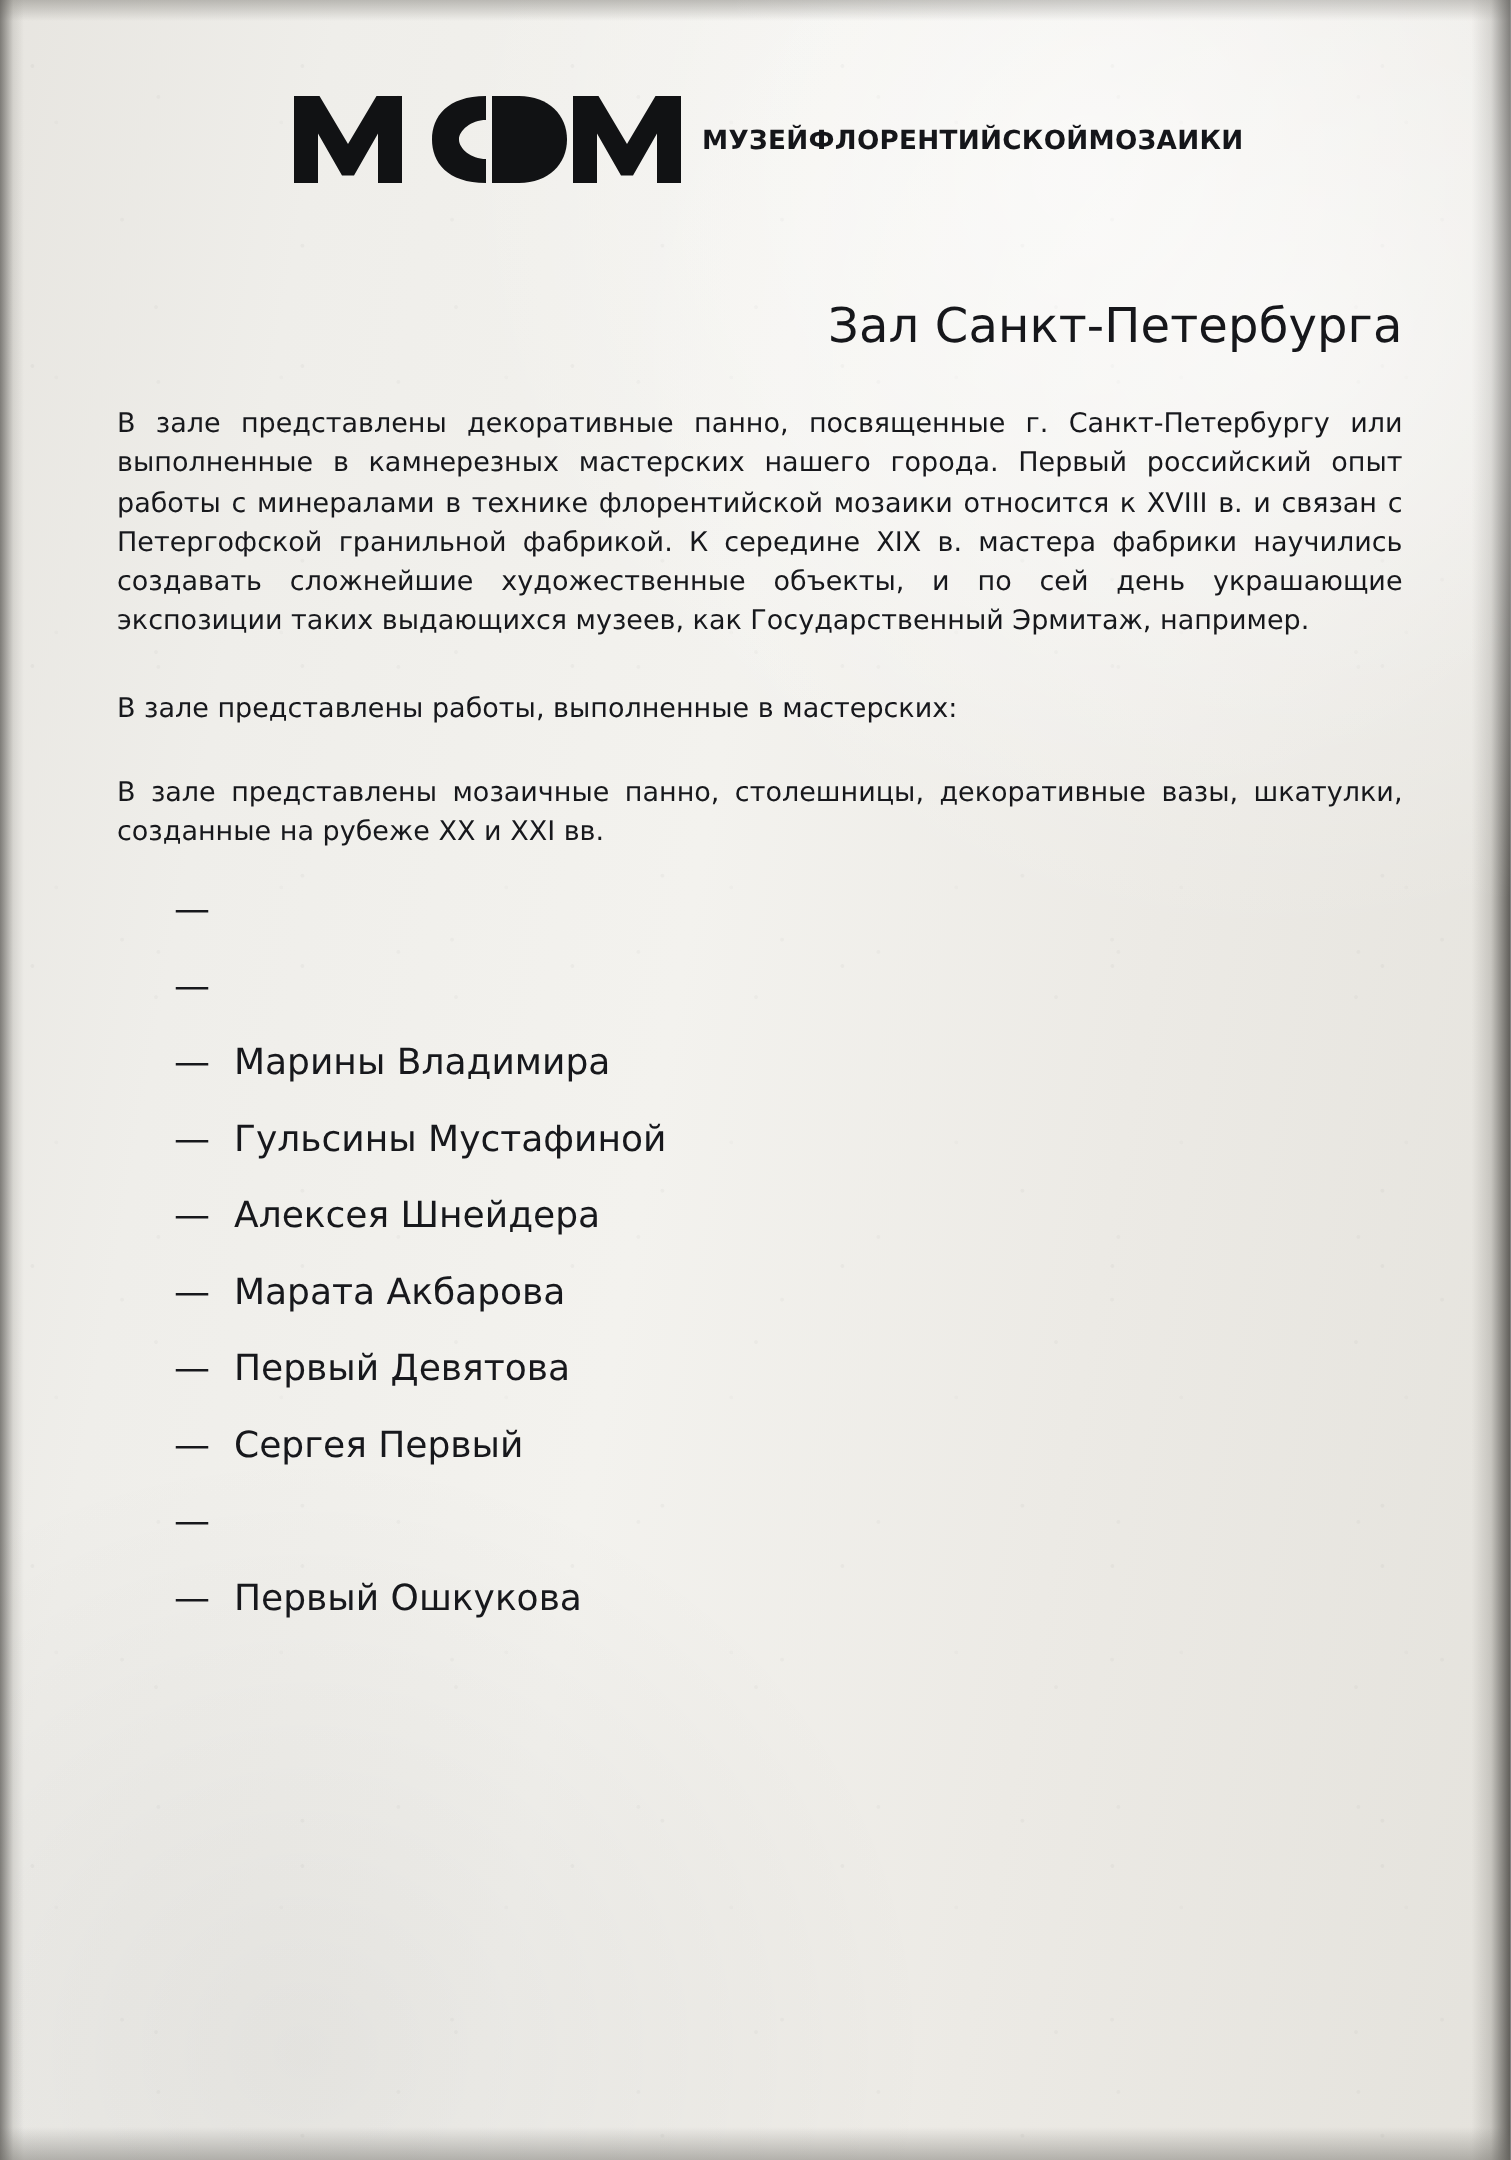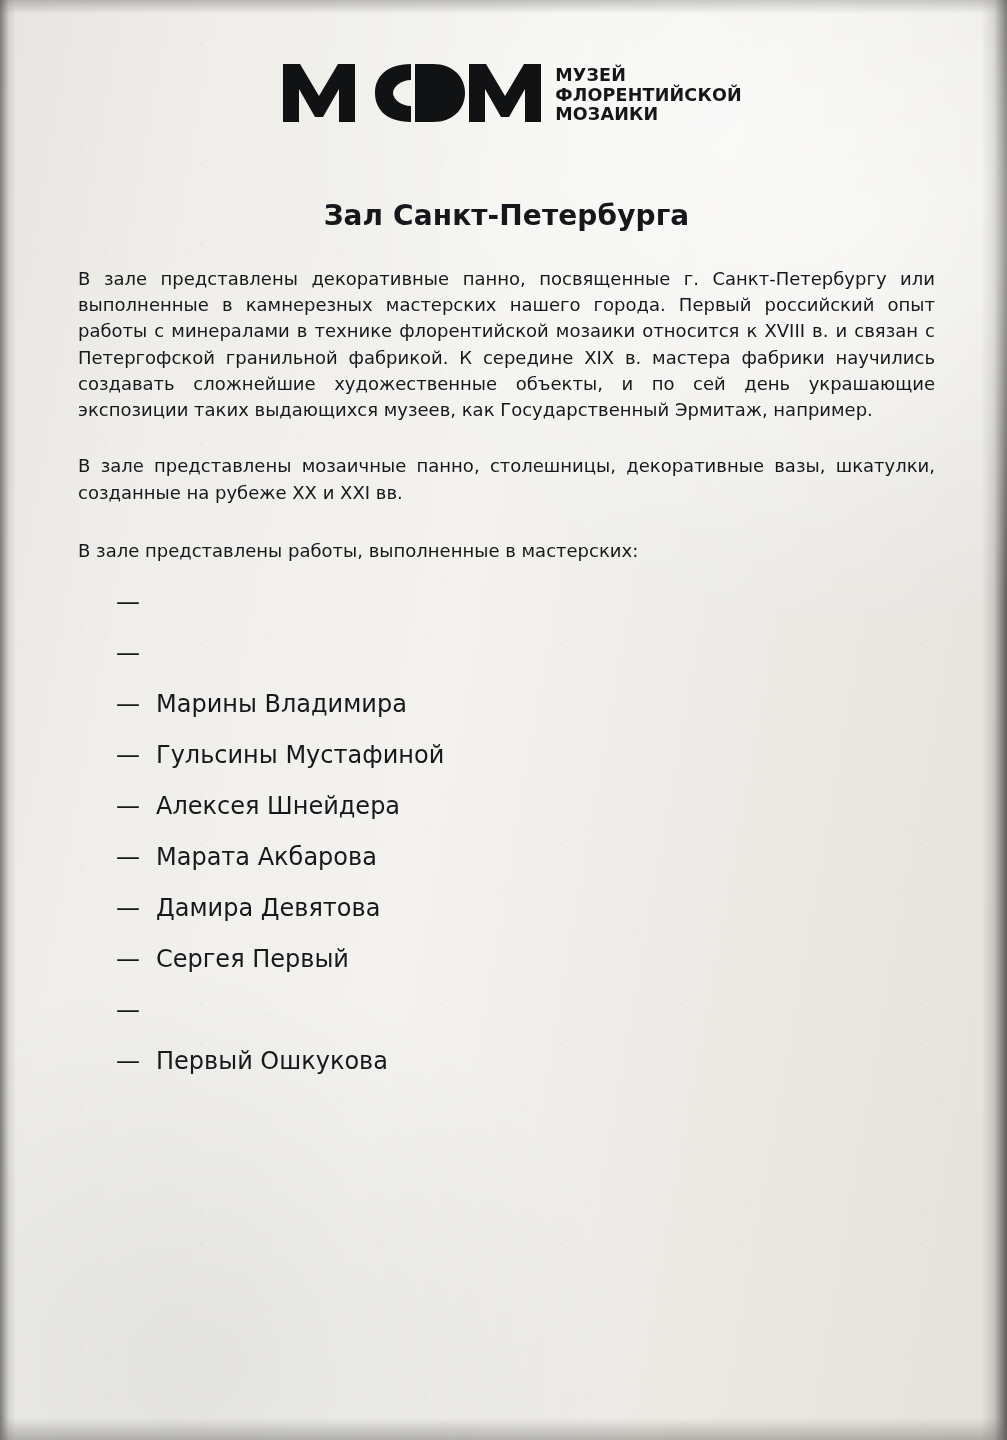--- a/index.html
+++ b/index.html
@@ -97,39 +97,39 @@
     justify-content: center;
     gap: 14px;
     padding-top: 62px;
     padding-left: 12px;
   }
   .logo-mark {
     display: block;
   }
   .logo-words {
     display: flex;
-    flex-direction: column;
+    flex-direction: row;
     justify-content: center;
     line-height: 1.12;
     padding-top: 4px;
   }
   .logo-words span {
     font-family: "DejaVu Sans", "Liberation Sans", sans-serif;
     font-weight: 700;
     font-size: 17.5px;
     letter-spacing: 0.2px;
     color: #15161a;
     white-space: nowrap;
   }
 
   
   .hall-title {
-    text-align: center;
-    font-size: 28px;
-    font-weight: 700;
+    text-align: right;
+    font-size: 32px;
+    font-weight: 400;
     color: #16171b;
     margin-top: 74px;
     letter-spacing: 0.1px;
   }
 
   
   .para {
     margin-top: 30px;
     font-size: 18px;
     line-height: 1.46;
@@ -187,22 +187,22 @@
       <div class="logo-words">
         <span>МУЗЕЙ</span>
         <span>ФЛОРЕНТИЙСКОЙ</span>
         <span>МОЗАИКИ</span>
       </div>
     </div>
 
     <h1 class="hall-title">Зал Санкт-Петербурга</h1>
 
     <p class="para p1">В зале представлены декоративные панно, посвященные г. Санкт-Петербургу или выполненные в камнерезных мастерских нашего города. Первый российский опыт работы с минералами в технике флорентийской мозаики относится к XVIII в. и связан с Петергофской гранильной фабрикой. К середине XIX в. мастера фабрики научились создавать сложнейшие художественные объекты, и по сей день украшающие экспозиции таких выдающихся музеев, как Государственный Эрмитаж, например.</p>
+    <p class="para p3">В зале представлены работы, выполненные в мастерских:</p>
     <p class="para p2">В зале представлены мозаичные панно, столешницы, декоративные вазы, шкатулки, созданные на рубеже XX и XXI вв.</p>
-    <p class="para p3">В зале представлены работы, выполненные в мастерских:</p>
 
     <ul class="masters-list">
       <li>
         <span class="dash">—</span>
       </li>
       <li>
         <span class="dash">—</span>
       </li>
       <li>
         <span class="dash">—</span>
@@ -215,21 +215,21 @@
       <li>
         <span class="dash">—</span>
         <span>Алексея Шнейдера</span>
       </li>
       <li>
         <span class="dash">—</span>
         <span>Марата Акбарова</span>
       </li>
       <li>
         <span class="dash">—</span>
-        <span>Дамира Девятова</span>
+        <span>Первый Девятова</span>
       </li>
       <li>
         <span class="dash">—</span>
         <span>Сергея Первый</span>
       </li>
       <li>
         <span class="dash">—</span>
       </li>
       <li>
         <span class="dash">—</span>

